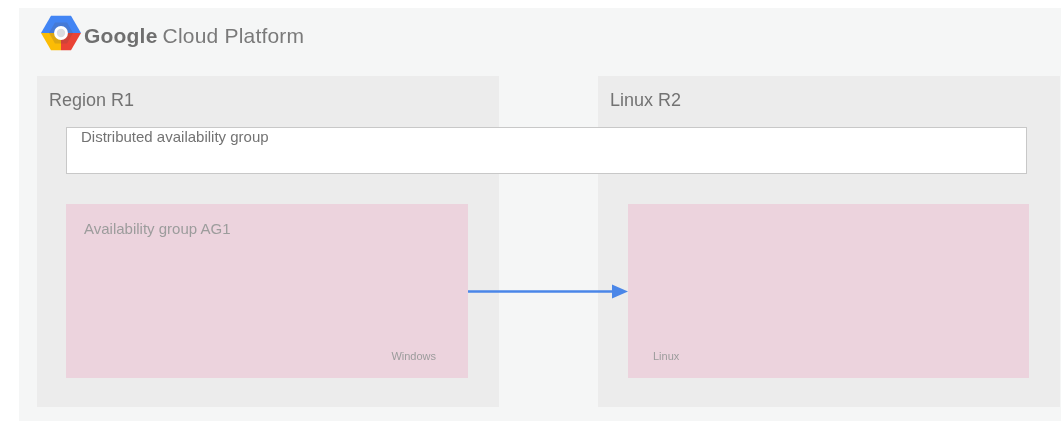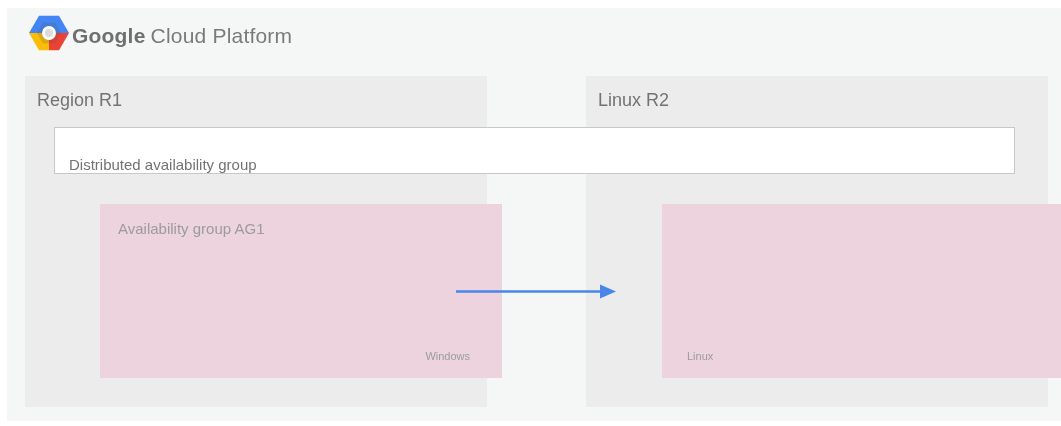--- a/index.html
+++ b/index.html
@@ -3,21 +3,21 @@
 <meta charset="utf-8">
 <style>
   html, body { margin: 0; padding: 0; }
   body {
     width: 1061px; height: 426px;
     background: #ffffff;
     font-family: "Liberation Sans", sans-serif;
     overflow: hidden;
     position: relative;
   }
-  .frame { position: absolute; left: 4px; top: 0; width: 959px; height: 426px; }
+  .frame { position: absolute; left: 16px; top: 0; width: 959px; height: 426px; }
   .canvas {
     position: absolute; left: 3px; top: 8px;
     width: 1055px; height: 413px;
     background: #f5f6f6;
   }
   
   .logo-icon { position: absolute; left: 25px; top: 15px; width: 40px; height: 36px; }
   .logo-text {
     position: absolute; left: 68px; top: 24px;
     font-size: 21px; color: #757575; letter-spacing: 0.2px;
@@ -36,30 +36,29 @@
   .region-label {
     position: absolute; left: 12px; top: 14px;
     font-size: 18px; color: #737373;
   }
 
   
   .dag-box {
     position: absolute; left: 50px; top: 127px;
     width: 961px; height: 47px;
     background: #ffffff; border: 1px solid #c8c8c8;
-    display: flex; align-items: flex-end;
+    display: flex; align-items: flex-start;
     box-sizing: border-box;
   }
   .dag-label { font-size: 15px; color: #737373; padding-left: 14px; }
 
   
   .ag-box {
     position: absolute; top: 204px; height: 174px;
     background: #ecd3dd;
-    margin-left: 46px;
   }
   .ag-box.ag1 { left: 50px; width: 402px; }
   .ag-box.ag2 { left: 612px; width: 401px; }
   .ag-label {
     position: absolute; left: 18px; top: 16px;
     font-size: 15px; color: #9c9c9c;
   }
   .os-label {
     position: absolute; bottom: 16px;
     font-size: 11px; color: #9c9c9c;

